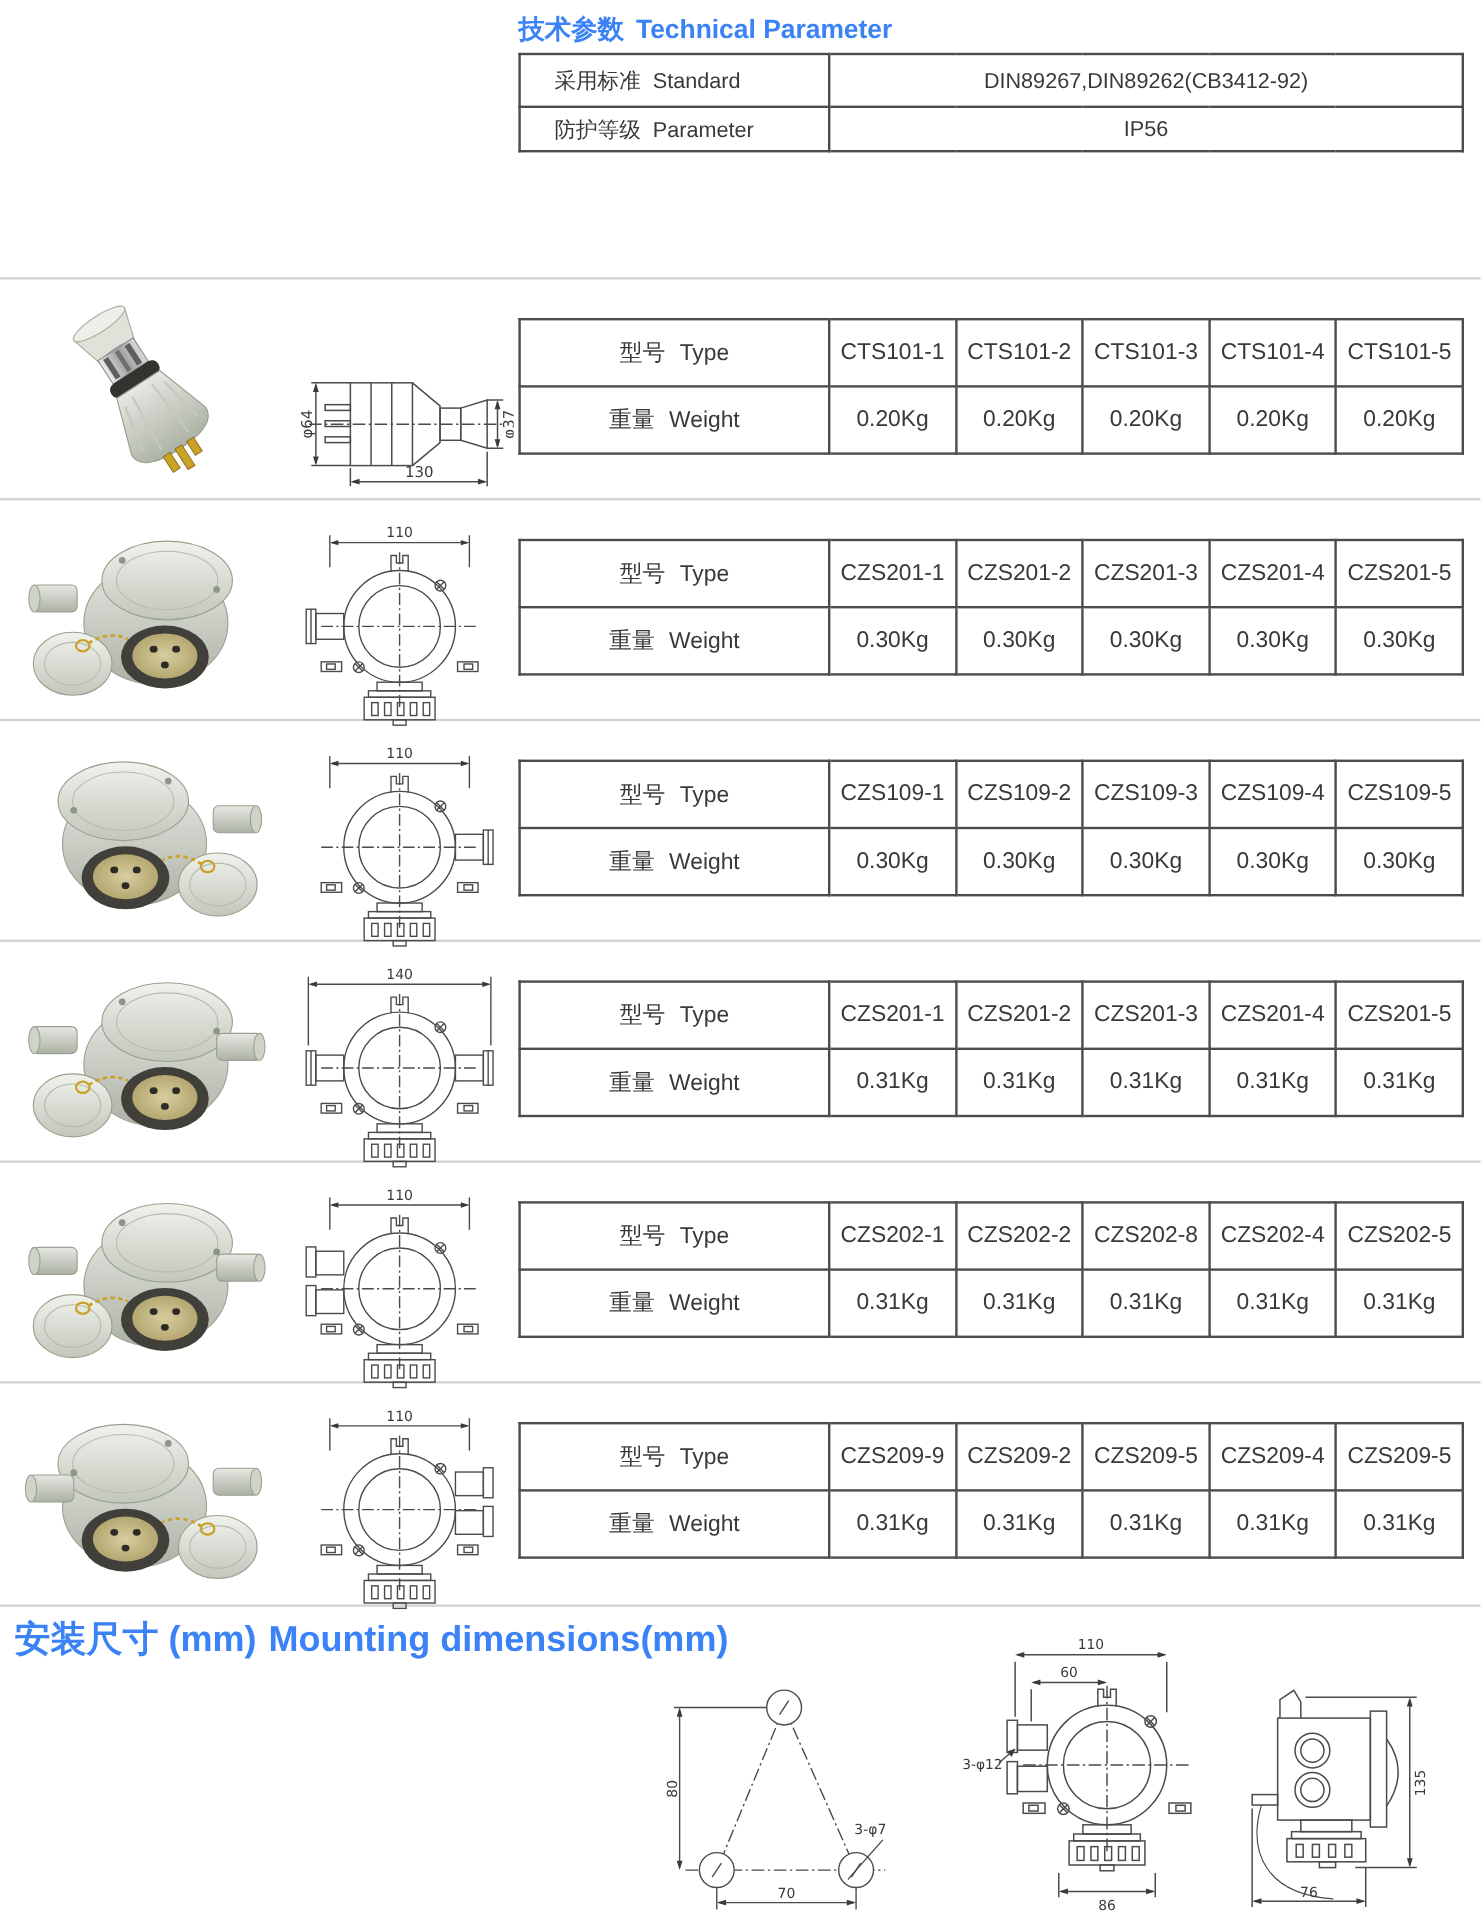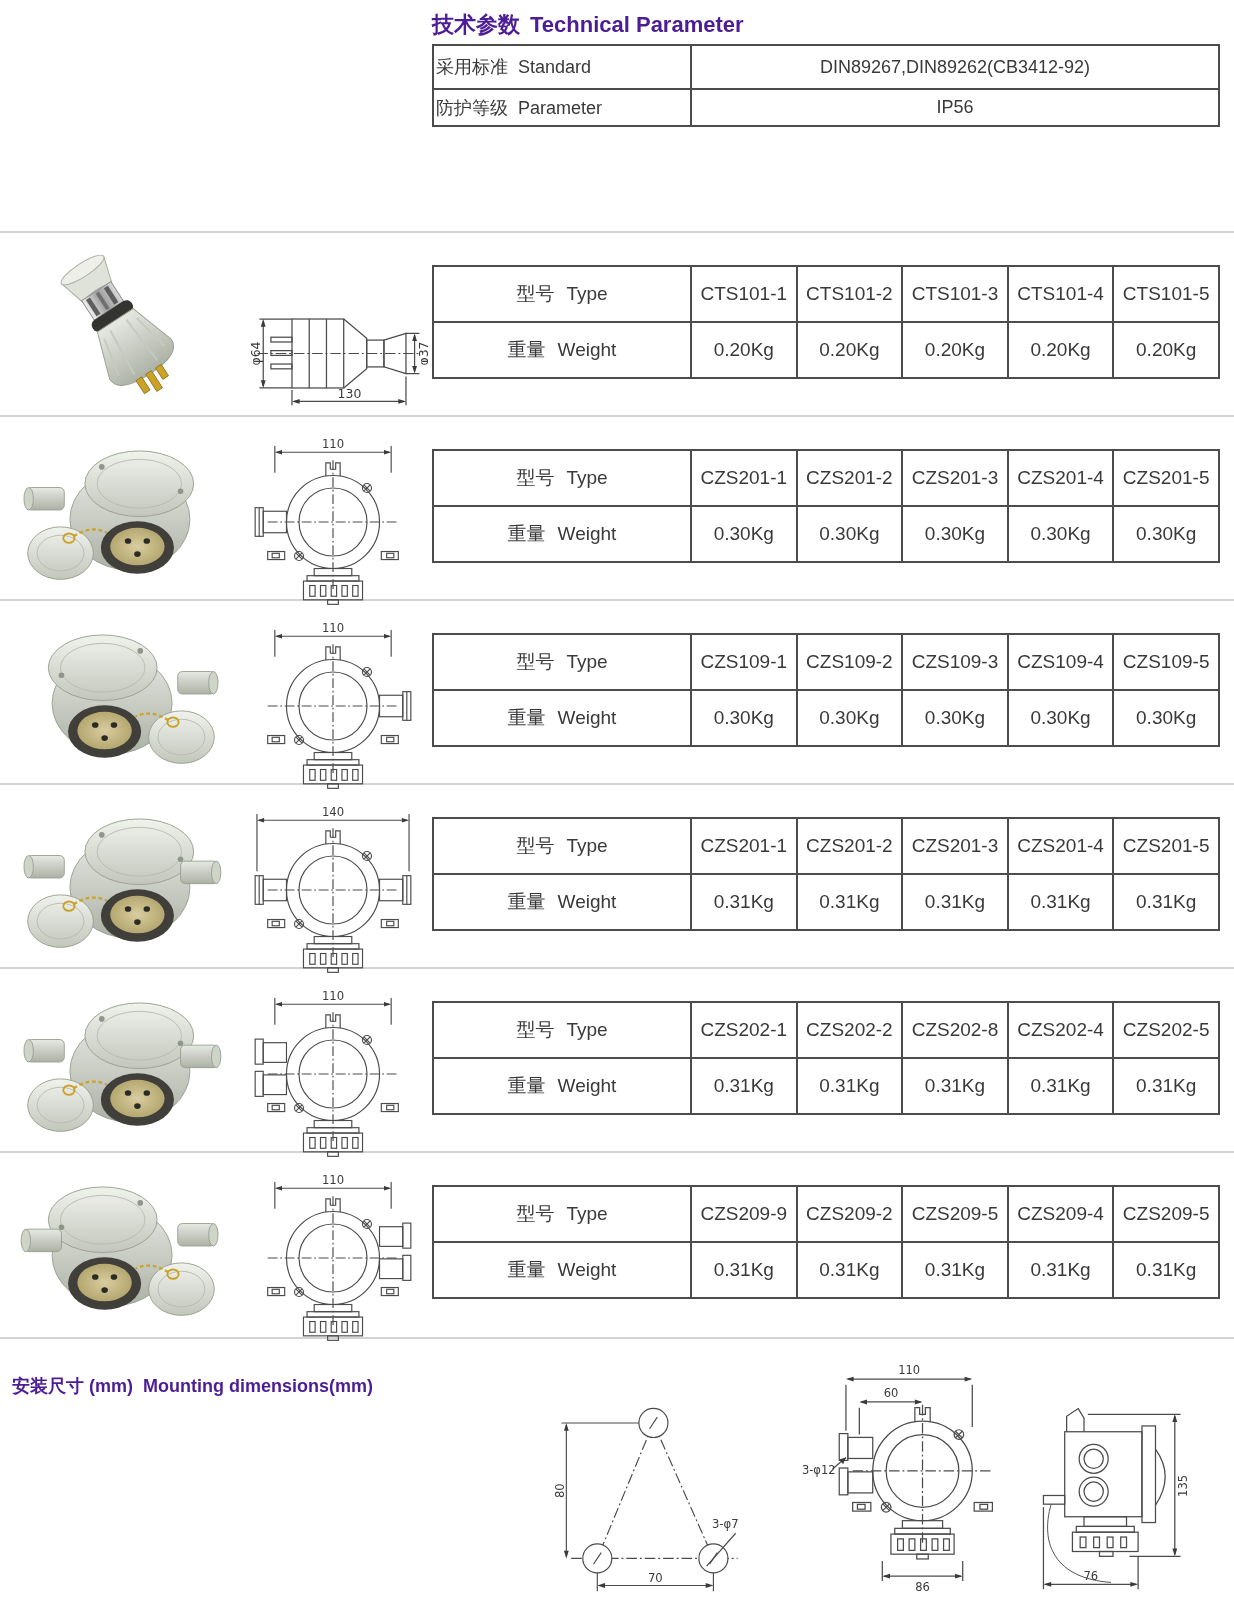--- a/index.html
+++ b/index.html
@@ -1,25 +1,25 @@
 <!DOCTYPE html>
 <html><head>
 <meta charset="utf-8">
 <style>
   html,body{margin:0;padding:0;background:#fff;}
   .page{position:relative;width:1234px;height:1607px;background:#fff;overflow:hidden;
         font-family:"Liberation Sans",sans-serif;color:#39393b;}
   .abs{position:absolute;}
-  .sec-title{font-weight:bold;color:#4c1d95;font-size:22px;white-space:nowrap;}
+  .sec-title{font-weight:bold;color:#3b82f6;font-size:22px;white-space:nowrap;}
   .sec-title .en{margin-left:10px;}
-  .mount-title{font-size:18px;margin-top:28px;}
+  .mount-title{font-size:30px;}
   table{border-collapse:collapse;table-layout:fixed;}
   .dtab{width:786px;}
   .dtab td{border:2px solid #4c4c4e;text-align:center;font-size:18px;color:#39393b;padding:0;overflow:hidden;}
-  .dtab td.lab{text-align:left;padding-left:2px;}
+  .dtab td.lab{text-align:left;padding-left:28px;}
   .dtab .en{margin-left:10px;}
   .ptable td{height:54px;font-size:19px;}
   .ptable td.lab{text-align:center;padding-left:0;}
   .ptable td.lab .en{margin-left:12px;}
   .divider{position:absolute;left:0;width:1234px;height:2px;background:#d2d3d4;}
   .pinrow svg{vertical-align:middle;}
   svg.dwg text{font-family:"DejaVu Sans",sans-serif;}
   .photo,.dwg{display:block;}
 </style>
 </head>

